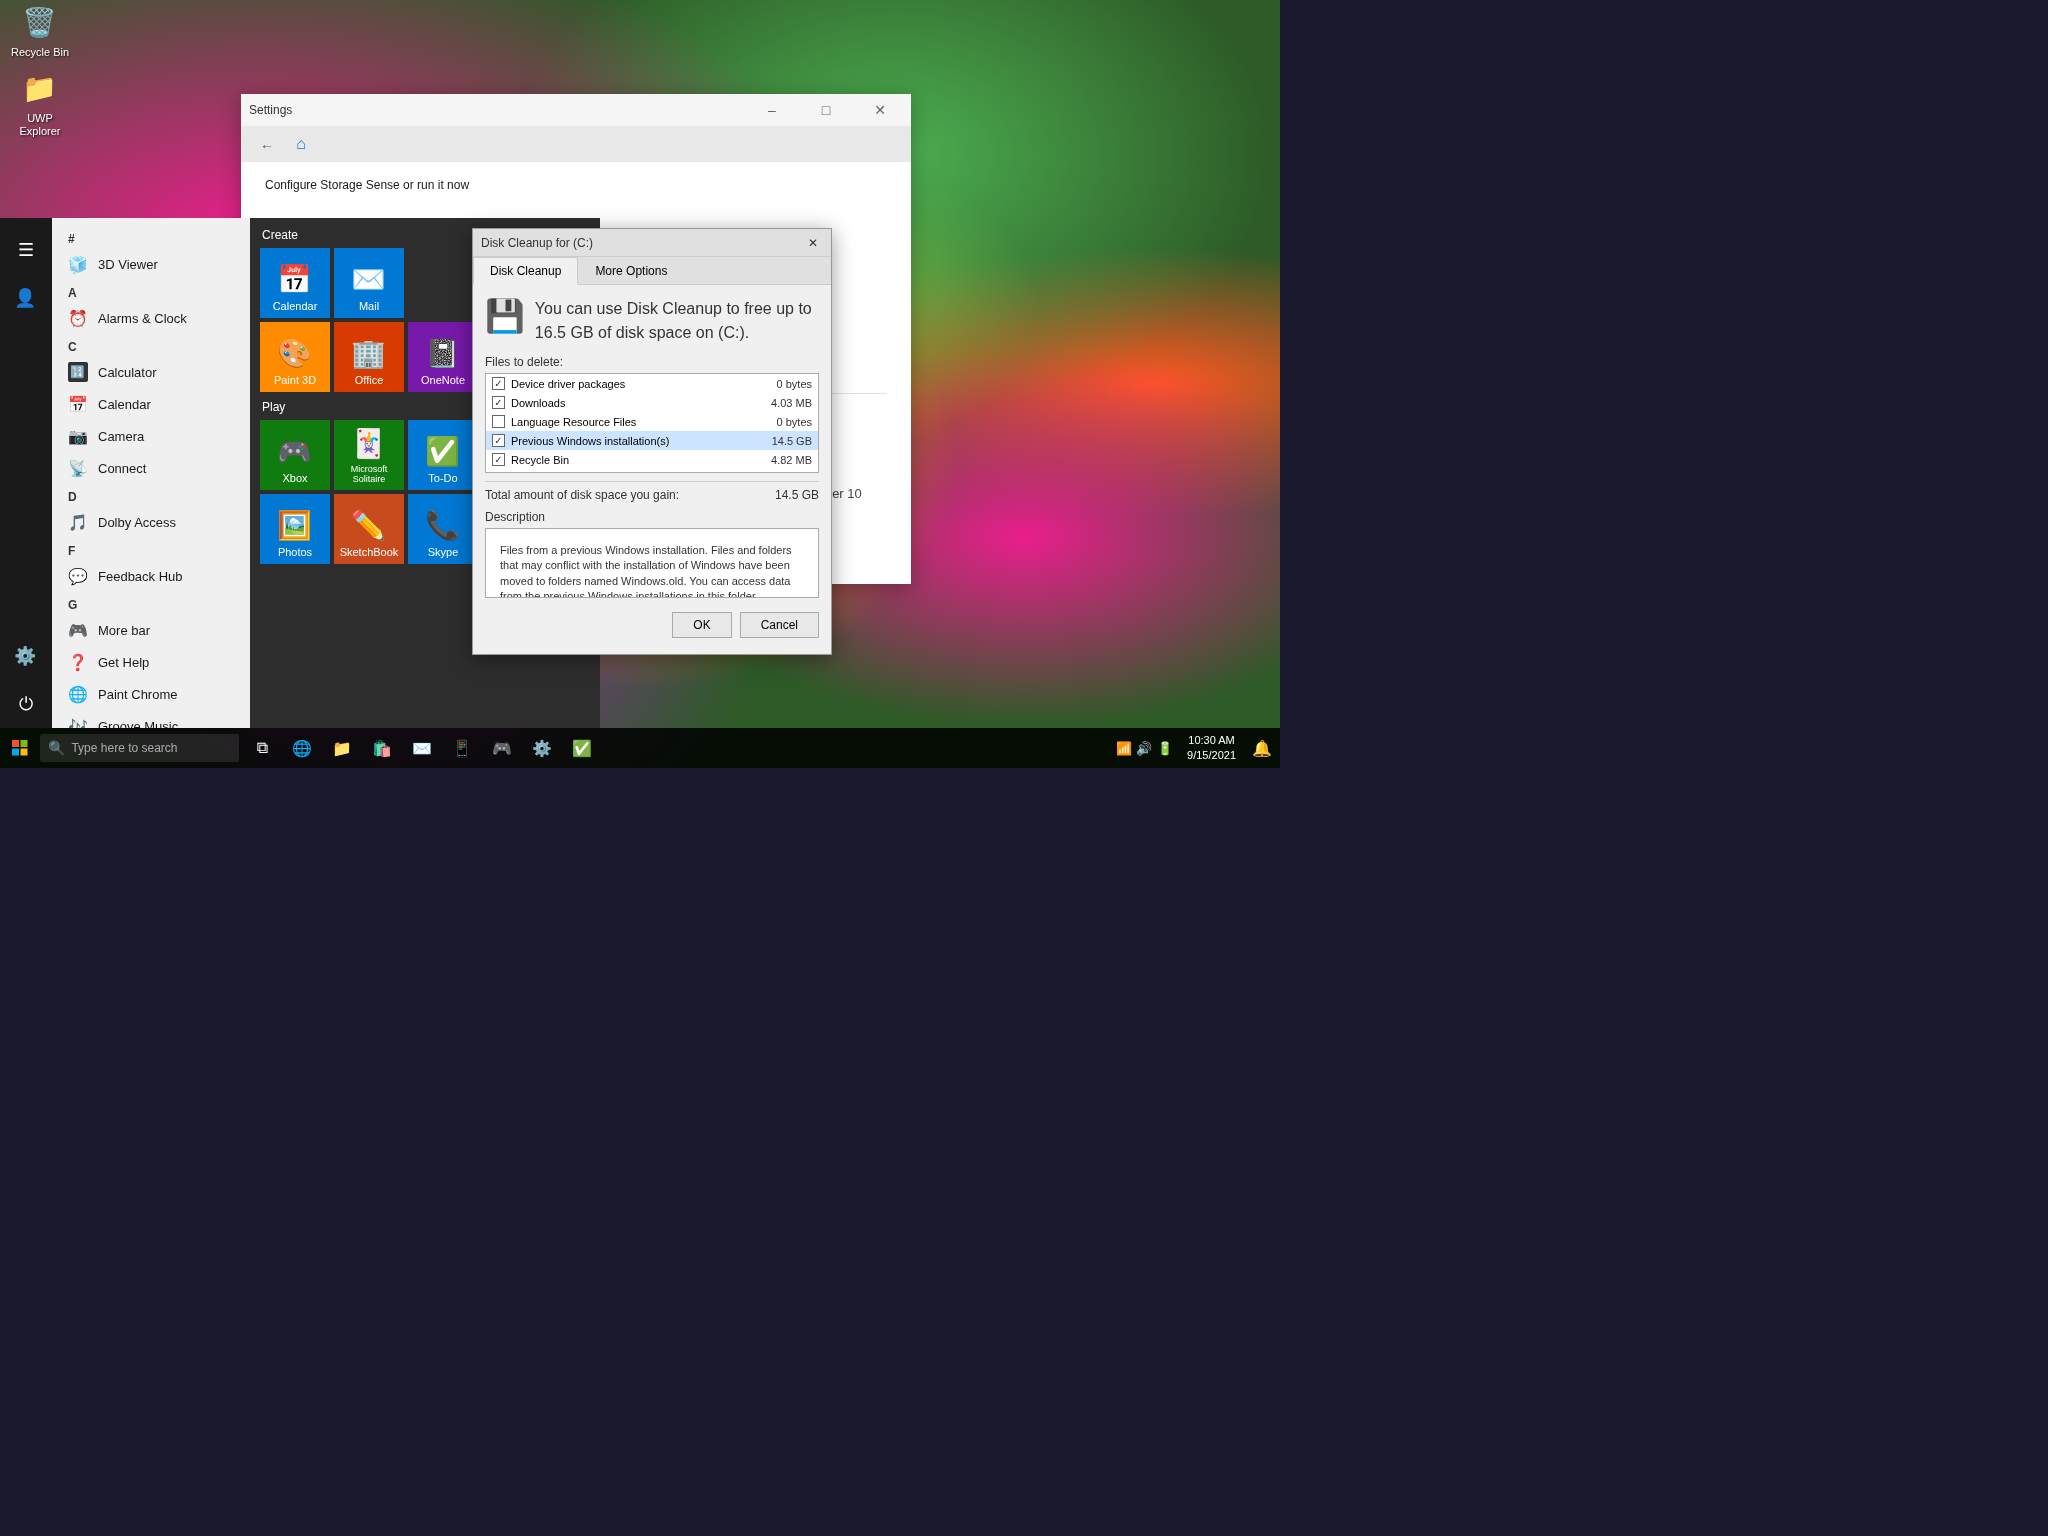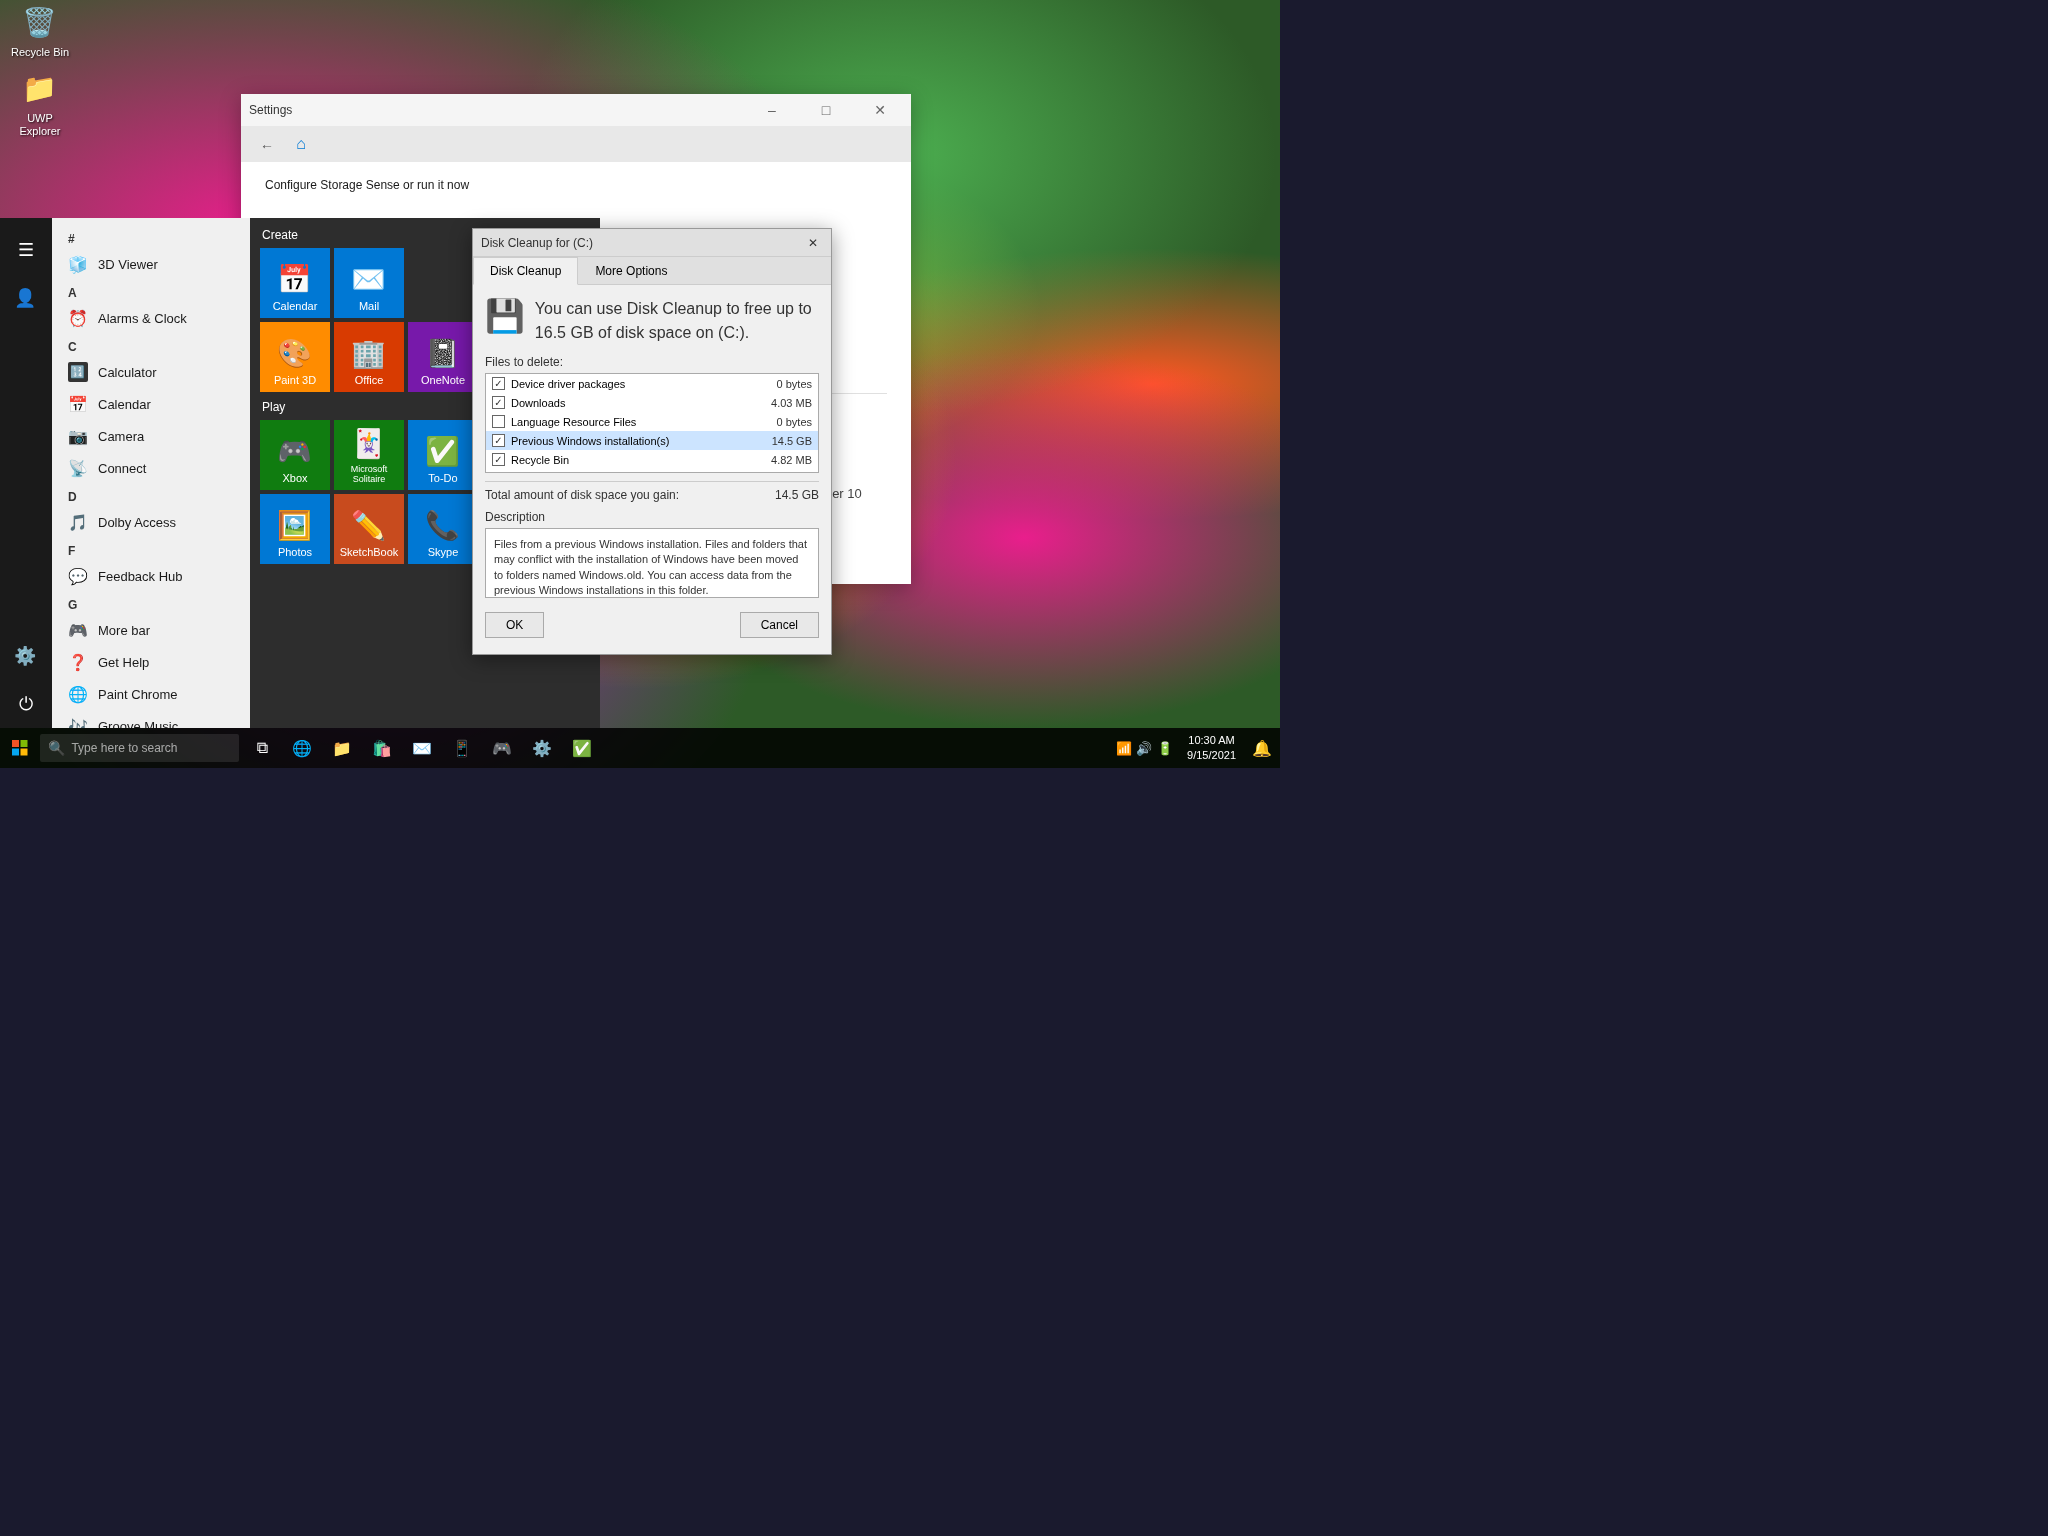--- a/index.html
+++ b/index.html
@@ -506,31 +506,31 @@
       margin-bottom: 8px;
     }
     .disk-desc-label {
       font-size: 12px;
       color: #333;
       margin-bottom: 4px;
     }
     .disk-desc-box {
       border: 1px solid #aaa;
       background: white;
-      padding: 8px;
+      padding: 14px;
       font-size: 11px;
       color: #333;
       height: 70px;
       overflow-y: auto;
       line-height: 1.4;
       margin-bottom: 10px;
     }
     .disk-actions {
       display: flex;
-      justify-content: space-between;
+      justify-content: flex-end;
       gap: 8px;
       padding: 4px 0;
     }
     .disk-action-btn {
       padding: 5px 20px;
       font-size: 12px;
       cursor: pointer;
       border: 1px solid #aaa;
       background: #e8e8e8;
     }

